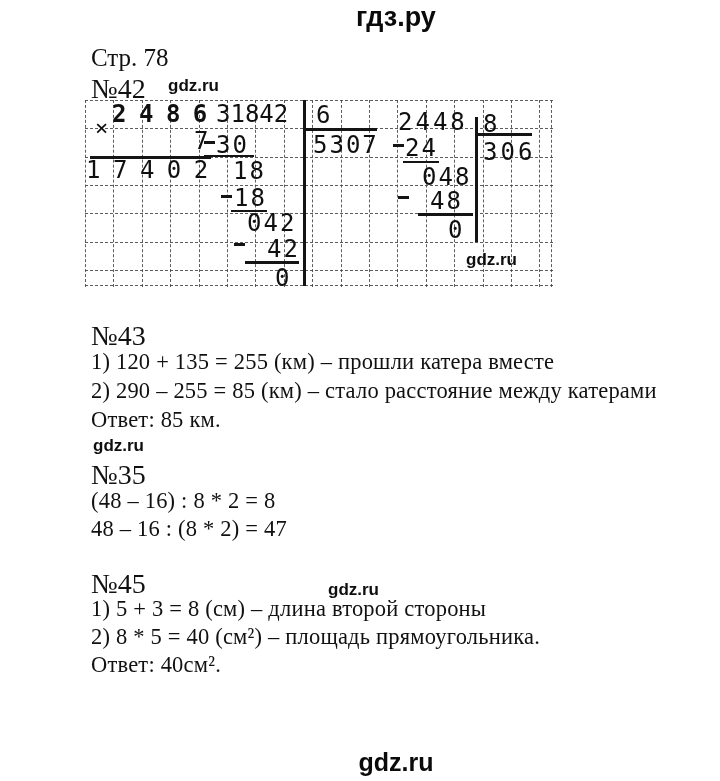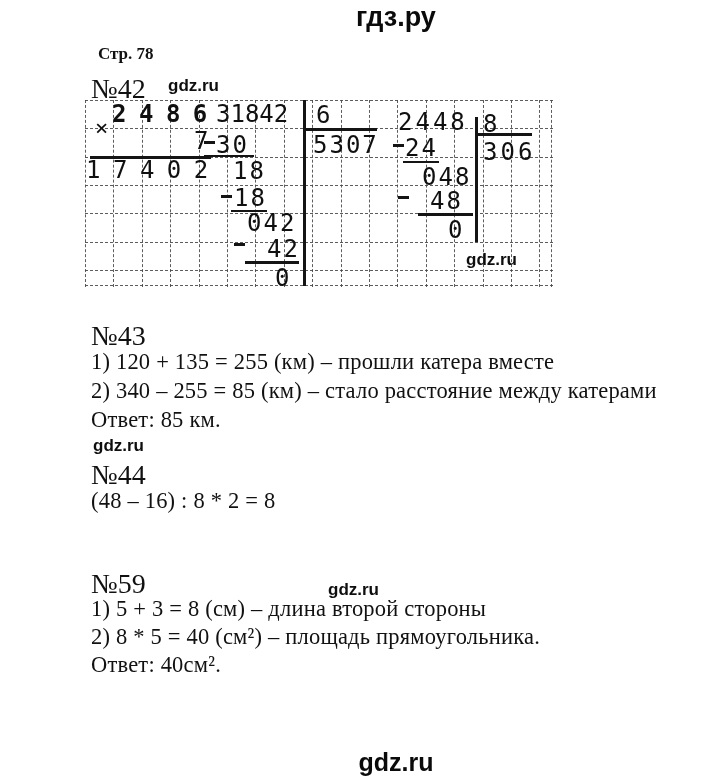--- a/index.html
+++ b/index.html
@@ -34,21 +34,21 @@
     color: #0a0a0a;
   }
   .wm {
     font-family: "Liberation Sans", sans-serif;
     font-weight: bold;
     font-size: 17px;
     color: #0e0e0e;
     white-space: nowrap;
   }
 
-  .page-title { left: 62px; top: 44px; font-weight: bold; font-size: 17px; }
+  .page-title { left: 55px; top: 44px; font-weight: normal; font-size: 25px; }
   .task-label { font-size: 28px; }
   .body-line { font-size: 22.5px; white-space: nowrap; letter-spacing: 0.2px; }
 
   
   .grid {
     left: 49px; top: 100px;
     width: 468px; height: 187px;
   }
   .grid-line-v {
     position: absolute; top: 0; height: 100%; width: 0;
@@ -159,28 +159,29 @@
     <div class="hw ls-mid" style="left:345px; top:89px;">48</div>
     <div class="stroke" style="left:333px; top:113px; width:55px; height:3px;"></div>
 
     <div class="hw" style="left:363px; top:118px;">0</div>
 
     <div class="wm" style="position:absolute; left:381px; top:150px;">gdz.ru</div>
   </div>
 
   <div class="abs task-label" style="left:55px; top:320px;text-align:center;">№43</div>
   <div class="abs body-line" style="left:55px; top:349px;">1) 120 + 135 = 255 (км) – прошли катера вместе</div>
-  <div class="abs body-line" style="left:55px; top:378px;">2) 340 – 255 = 85 (км) – стало расстояние между катерами</div>
+  <div class="abs body-line" style="left:55px; top:378px;">2) 290 – 255 = 85 (км) – стало расстояние между катерами</div>
   <div class="abs body-line" style="left:55px; top:407px;">Ответ: 85 км.</div>
 
   <div class="abs wm" style="left:57px; top:436px;">gdz.ru</div>
-  <div class="abs task-label" style="left:55px; top:459px;">№44</div>
+  <div class="abs task-label" style="left:55px; top:459px;">№35</div>
   <div class="abs body-line" style="left:55px; top:488px;">(48 – 16) : 8 * 2 = 8</div>
+  <div class="abs body-line" style="left:55px; top:516px;">48 – 16 : (8 * 2) = 47</div>
 
-  <div class="abs task-label" style="left:55px; top:568px;">№59</div>
+  <div class="abs task-label" style="left:55px; top:568px;">№45</div>
   <div class="abs wm" style="left:292px; top:580px;">gdz.ru</div>
   <div class="abs body-line" style="left:55px; top:596px;">1) 5 + 3 = 8 (см) – длина второй стороны</div>
   <div class="abs body-line" style="left:55px; top:624px;">2) 8 * 5 = 40 (см²) – площадь прямоугольника.</div>
   <div class="abs body-line" style="left:55px; top:652px;">Ответ: 40см².</div>
 
   <div class="abs site-footer">gdz.ru</div>
 
 </div>
 
 </body></html>

